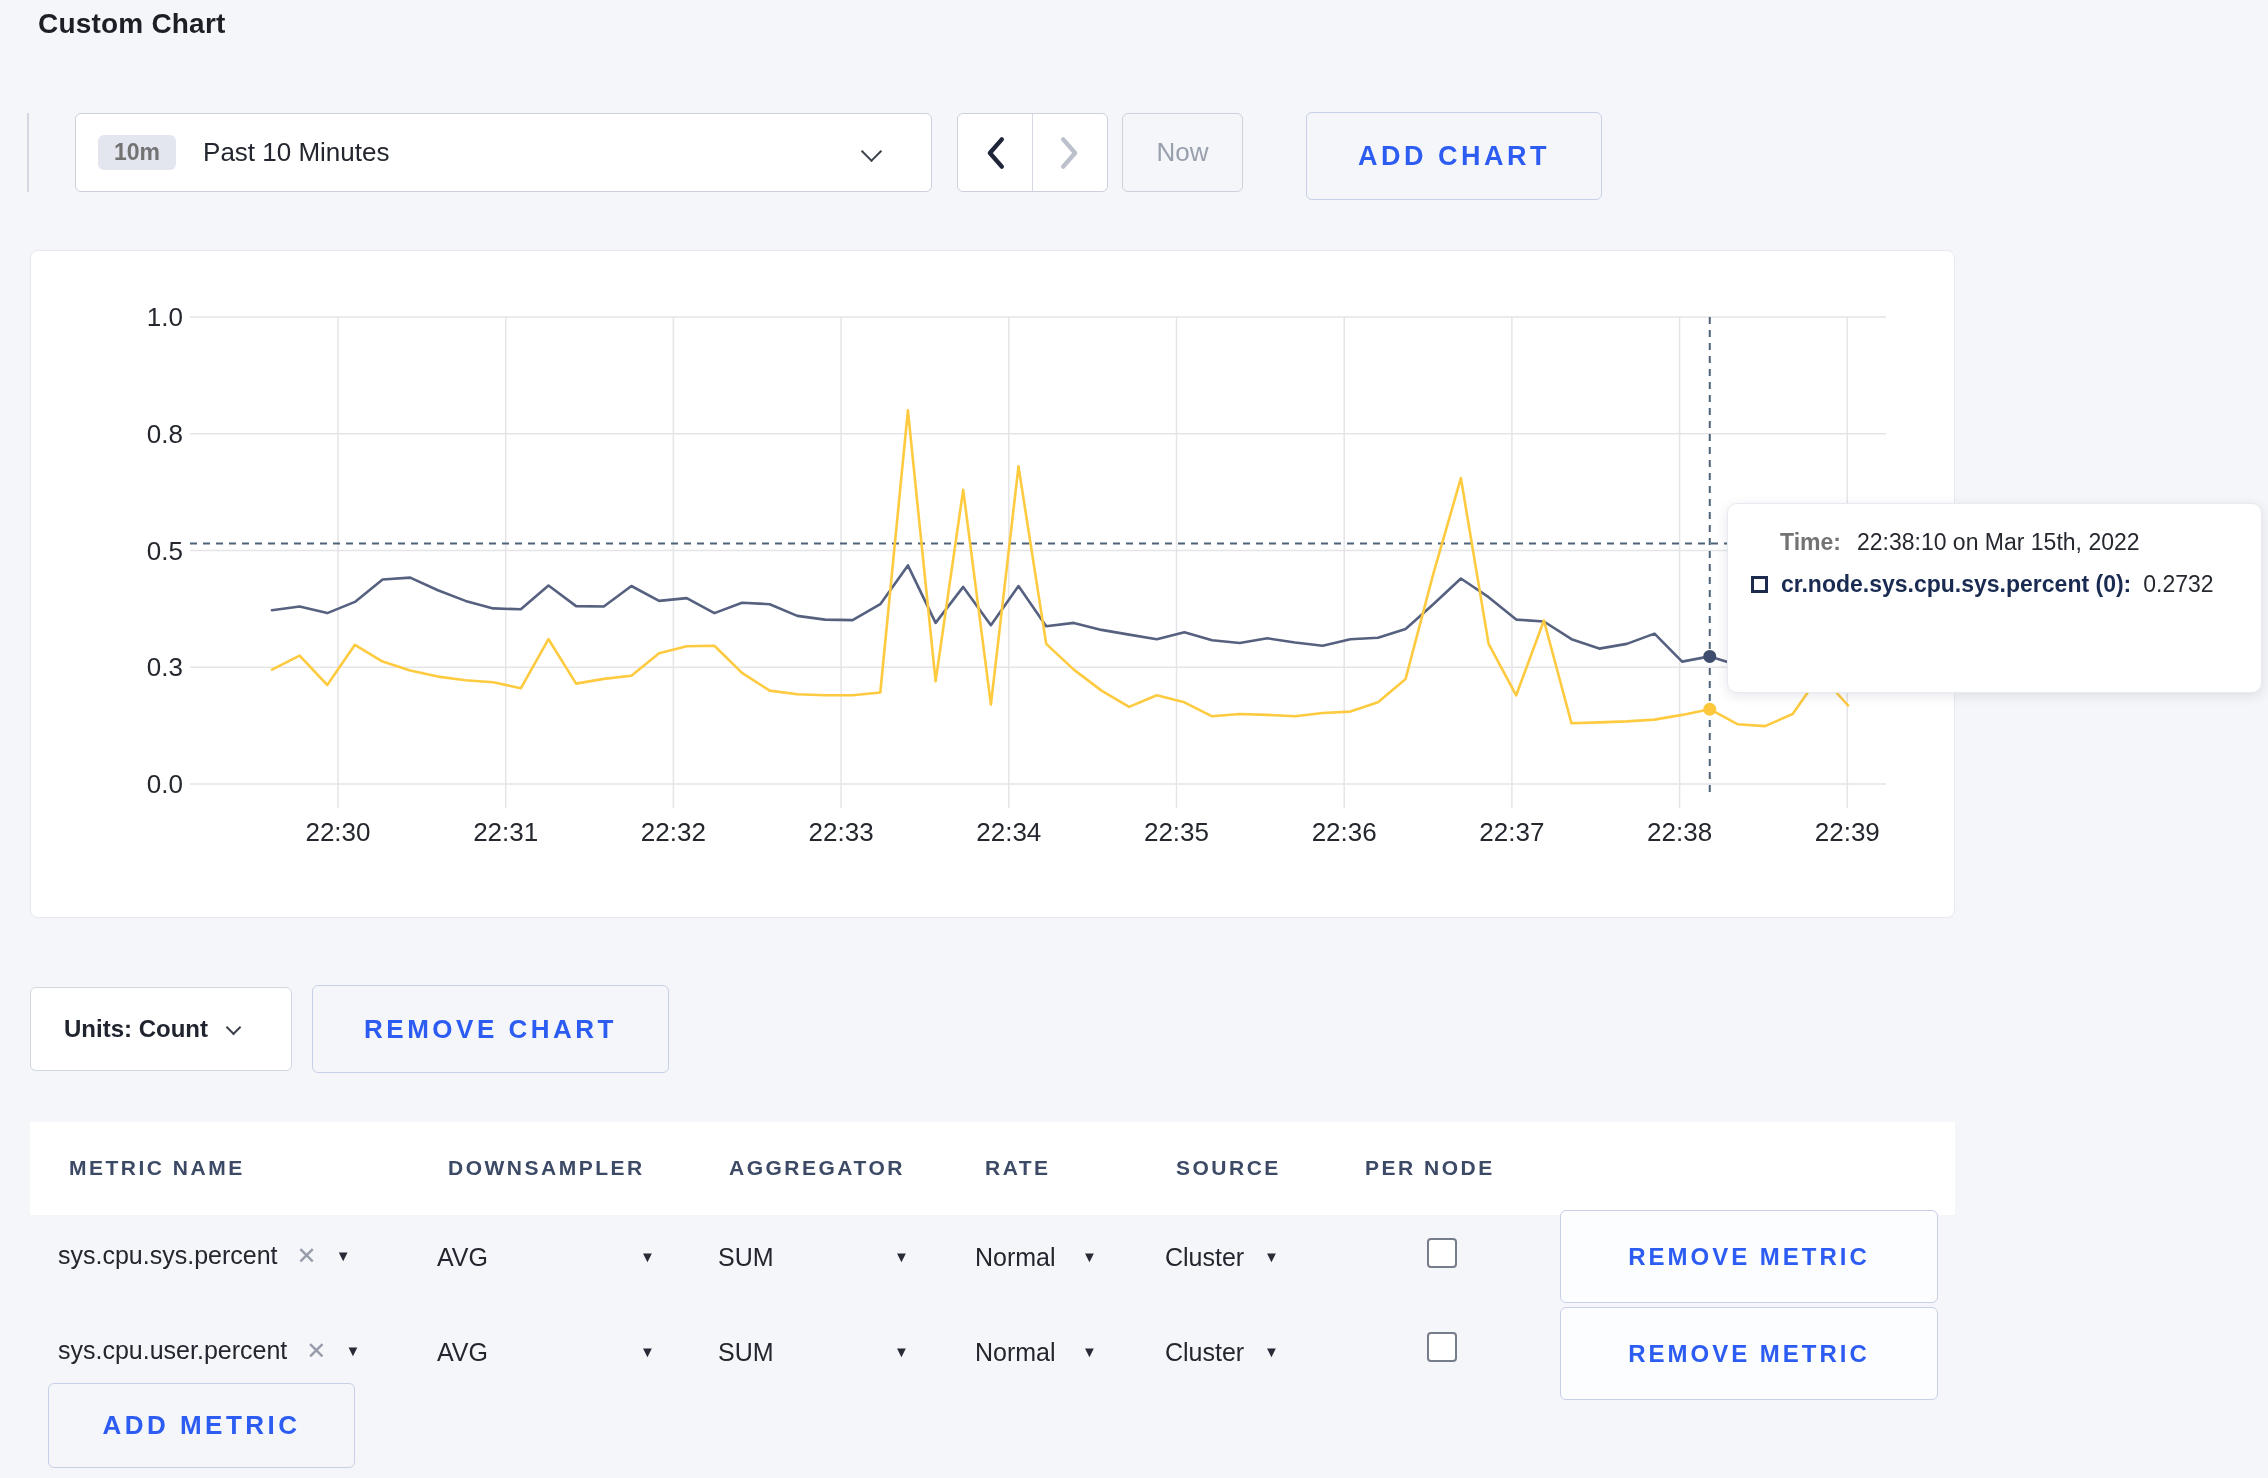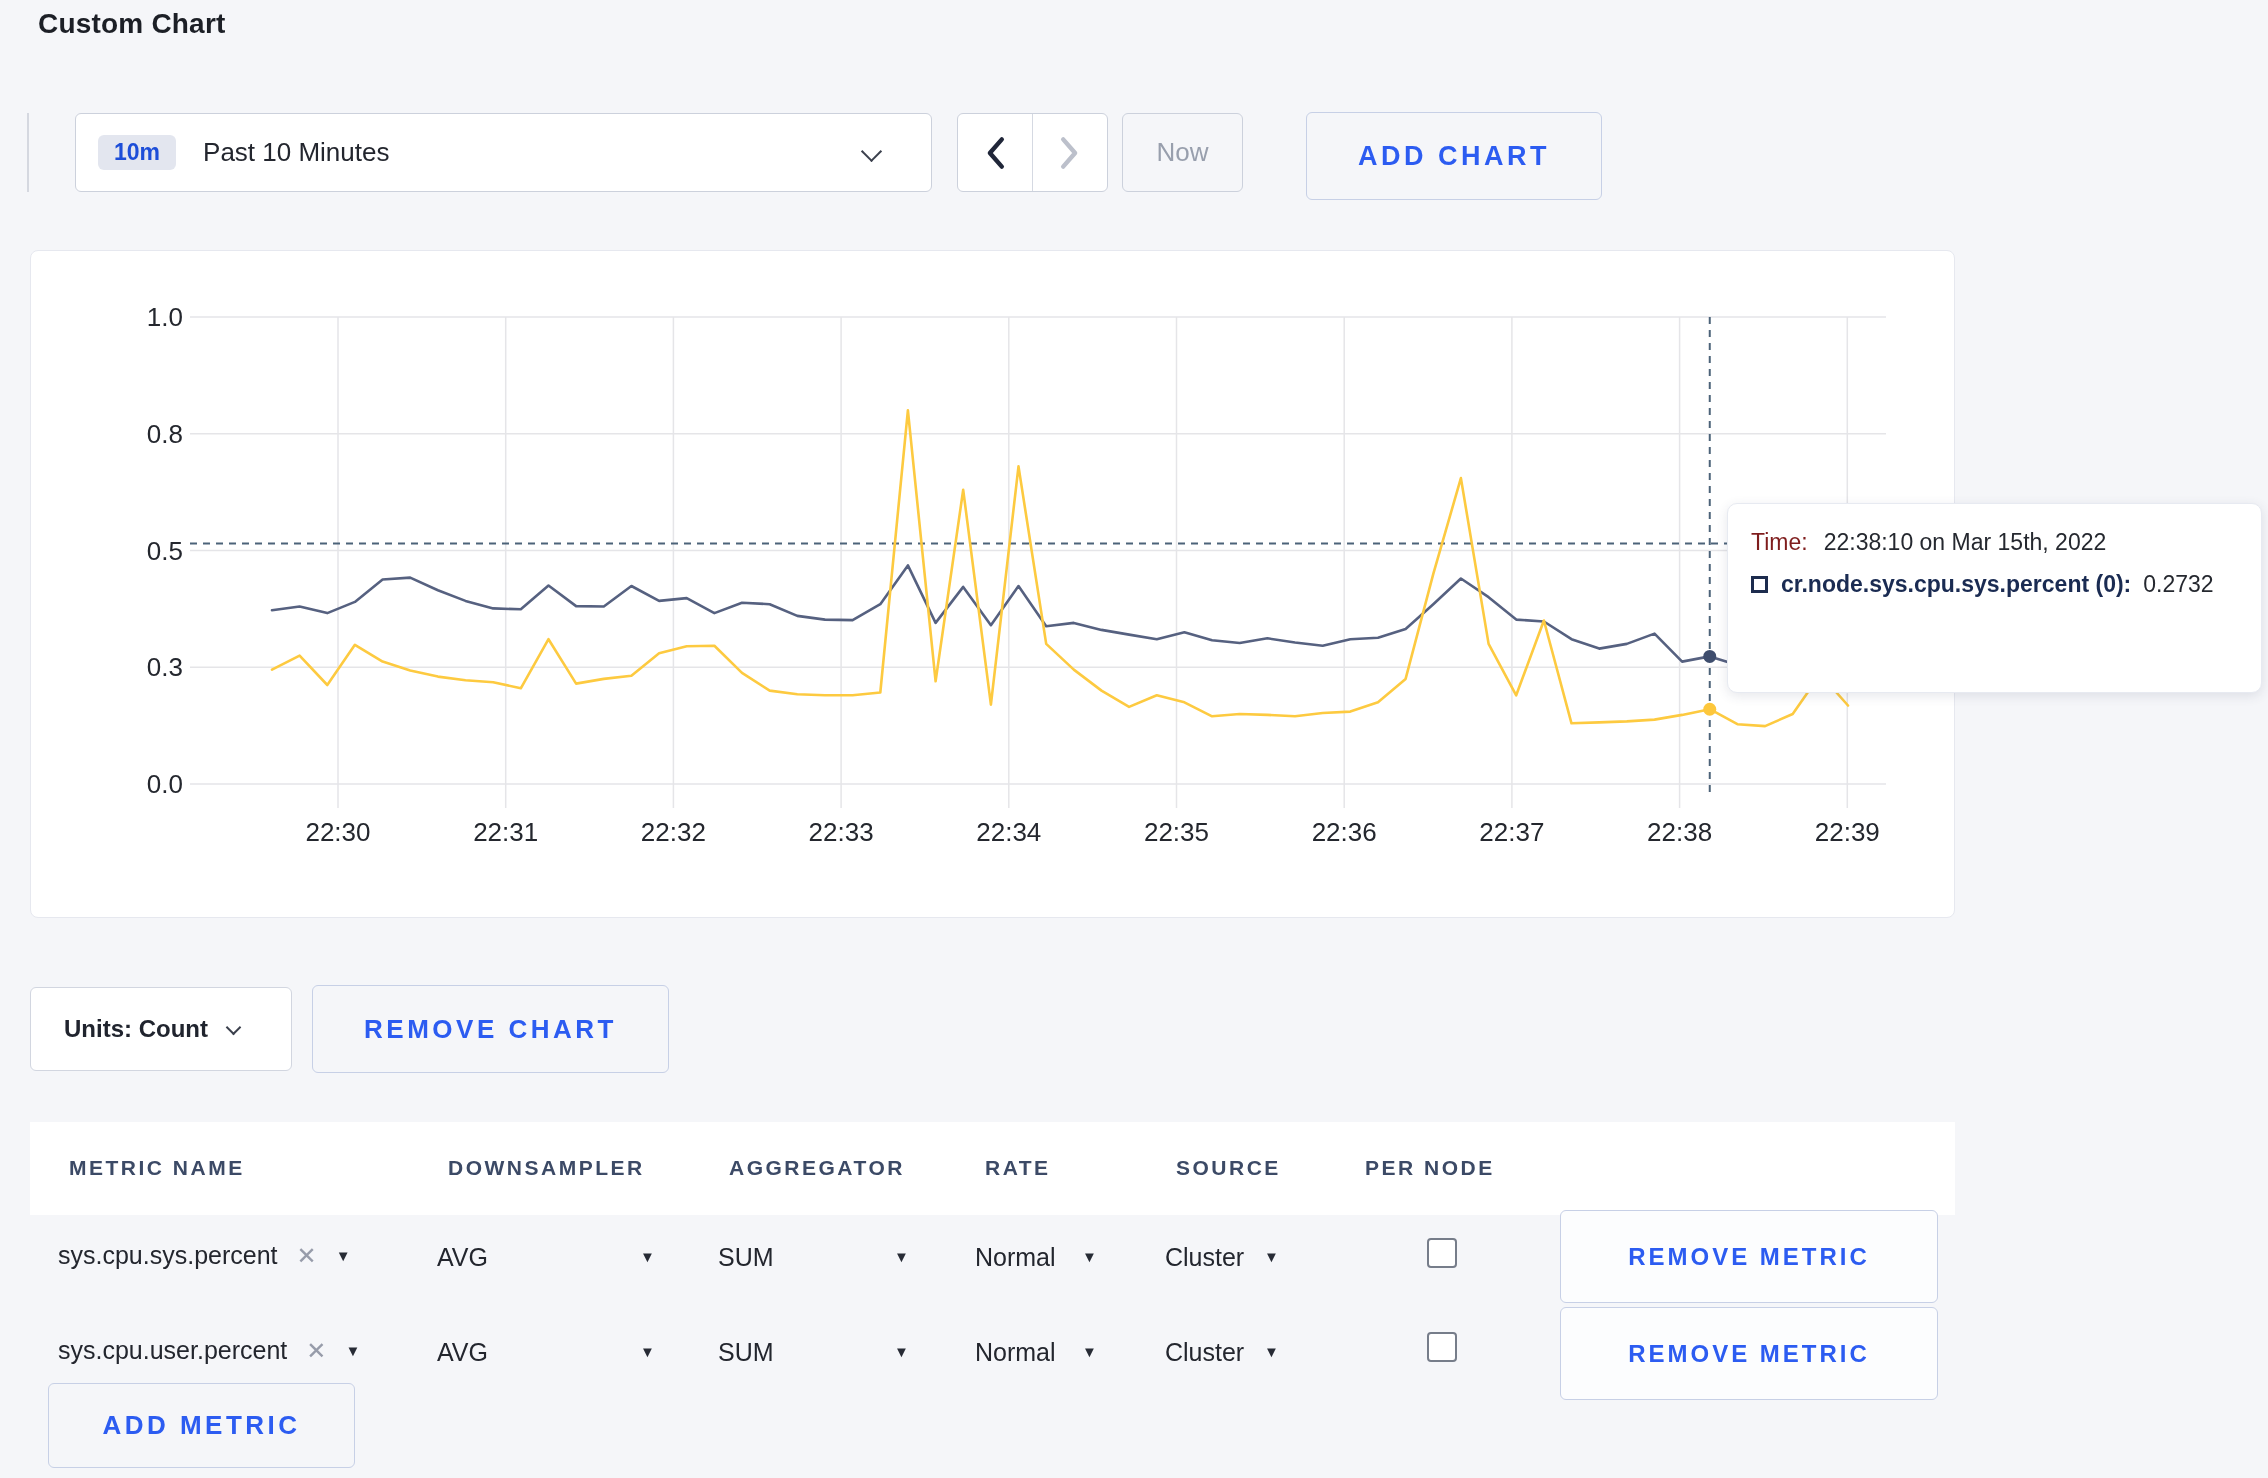--- a/index.html
+++ b/index.html
@@ -23,21 +23,21 @@
   .toolbar-divider { left:27px; top:113px; width:2px; height:79px; background:#d5d8e0; }
 
   .time-dropdown {
     left:75px; top:113px; width:857px; height:79px;
     background:#fff; border:1px solid #ccd1dc; border-radius:6px;
     display:flex; align-items:center; cursor:pointer;
   }
   .tw-badge {
     margin-left:22px; padding:4px 16px;
     background:#e3e6ef; border-radius:6px;
-    font-size:23px; font-weight:700; color:#1d4ed8;
+    font-size:23px; font-weight:700; color:#737373;
   }
   .tw-label { margin-left:27px; font-size:26px; color:#23262e; }
   .chev {
     width:15px; height:15px;
     border-right:2.5px solid #3b404d; border-bottom:2.5px solid #3b404d;
     transform:rotate(45deg); margin-top:-8px;
   }
   .time-dropdown .chev { position:absolute; right:52px; top:38px; }
 
   .pager {
@@ -66,21 +66,21 @@
   #chart-svg { left:0; top:0; width:2268px; height:1478px; pointer-events:none; }
 
   
   .tooltip {
     left:1727px; top:503px; width:535px; height:190px;
     background:#fff; border:1px solid #e7eaf1; border-radius:10px;
     box-shadow:0 3px 12px rgba(50,60,90,.12);
     padding:25px 0 0 23px; font-size:23px;
   }
   .tt-row { display:flex; align-items:center; margin-bottom:15px; }
-  .tt-time-label { font-weight:400; color:#7f1d1d; }
+  .tt-time-label { margin-left:29px; font-weight:700; color:#737373; }
   .tt-time-value { margin-left:16px; color:#25282f; }
   .tt-swatch { width:17px; height:17px; border:3px solid; margin-right:13px; flex:none; }
   .tt-label { font-weight:700; color:#1a2b52; }
   .tt-value { margin-left:12px; color:#25282f; }
 
   
   .units-box {
     left:30px; top:987px; width:262px; height:84px;
     background:#fff; border:1px solid #d2d6e0; border-radius:6px;
     display:flex; align-items:center; cursor:pointer;

